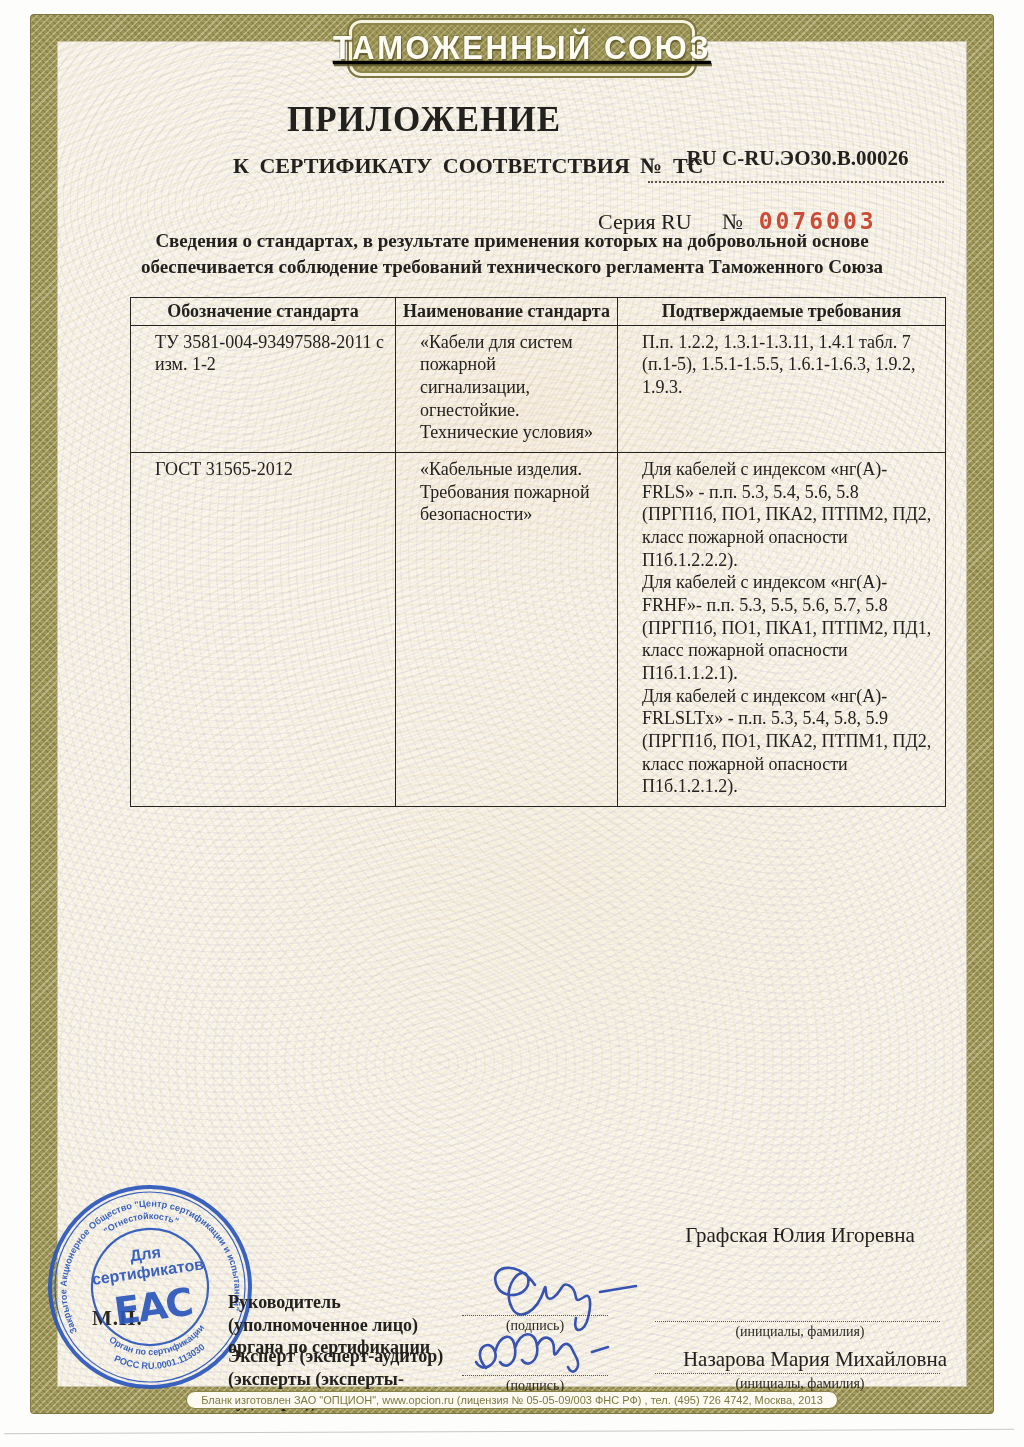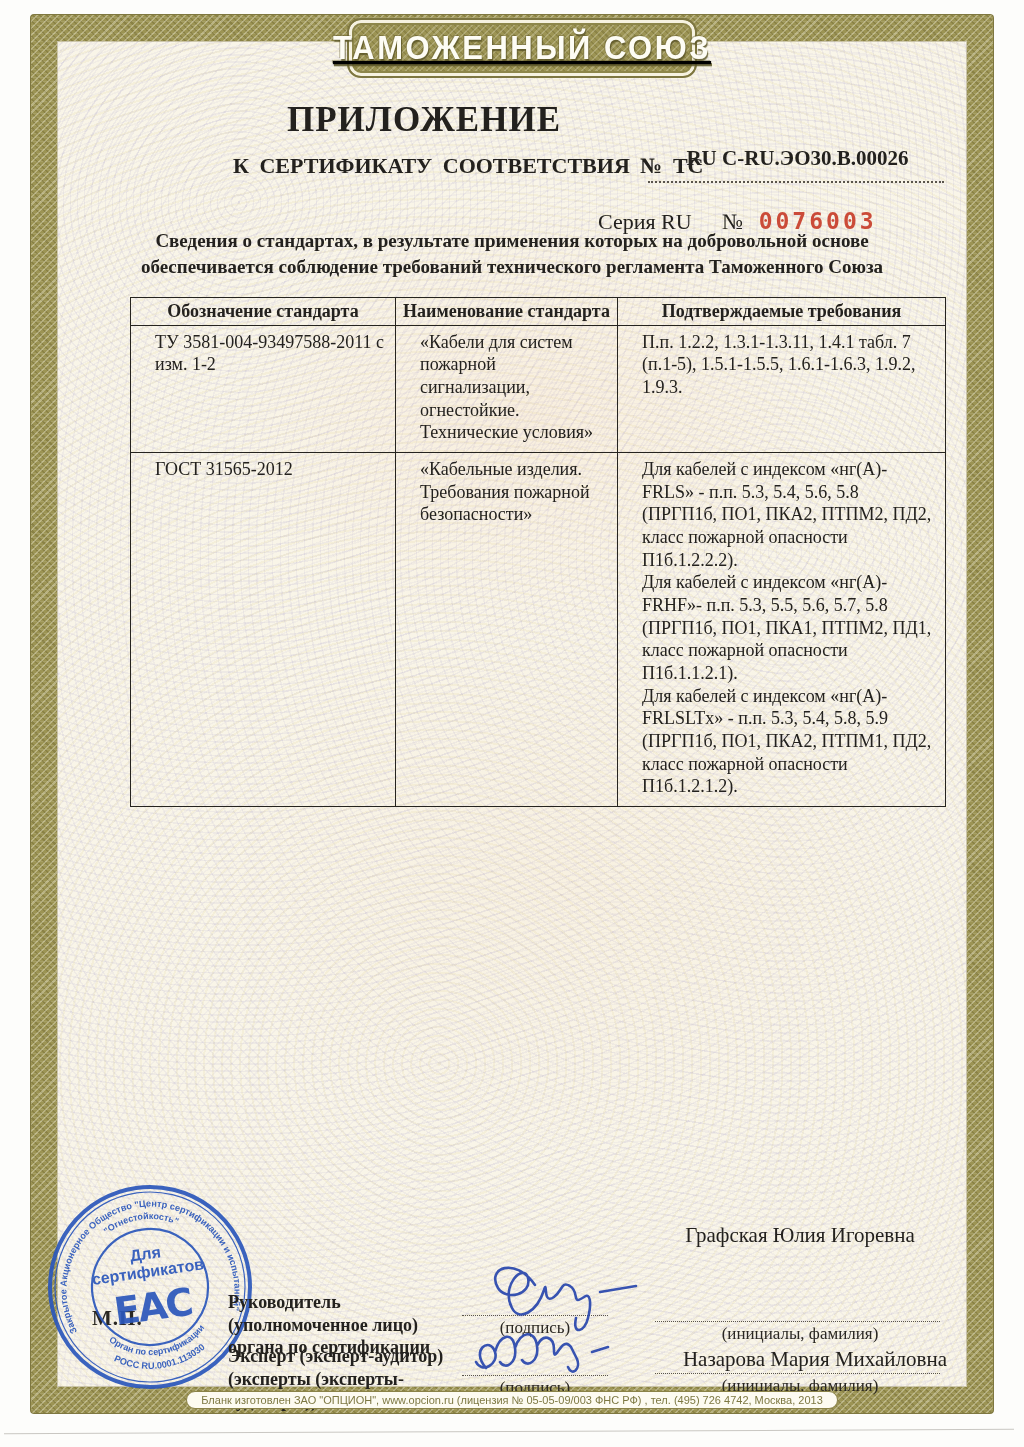--- a/index.html
+++ b/index.html
@@ -108,21 +108,21 @@
 
   
   .sig-label{
     position:absolute;left:228px;width:245px;
     font-size:18px;font-weight:700;color:#23211e;line-height:1.26;
   }
   .sig-line{
     position:absolute;height:0;border-bottom:1.5px dotted #5a554c;
   }
   .sig-caption{
-    position:absolute;text-align:center;font-size:17px;color:#2a2722;
+    position:absolute;text-align:center;font-size:14px;color:#2a2722;
   }
   .sig-name{
     position:absolute;text-align:center;font-size:21px;color:#23211e;white-space:nowrap;
   }
   .sig-svg{position:absolute;left:440px;top:1240px;}
 
   
   .imprint{
     position:absolute;left:0;top:1391px;width:1024px;display:flex;justify-content:center;
   }

